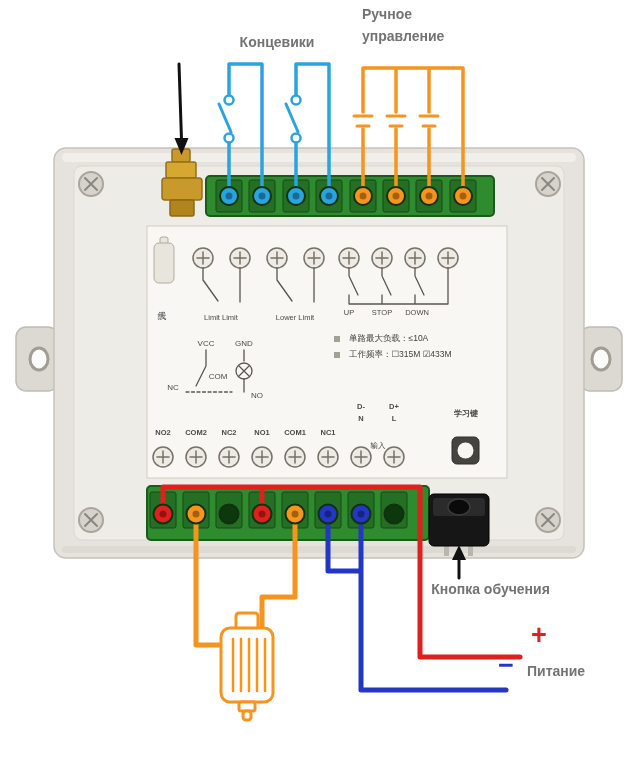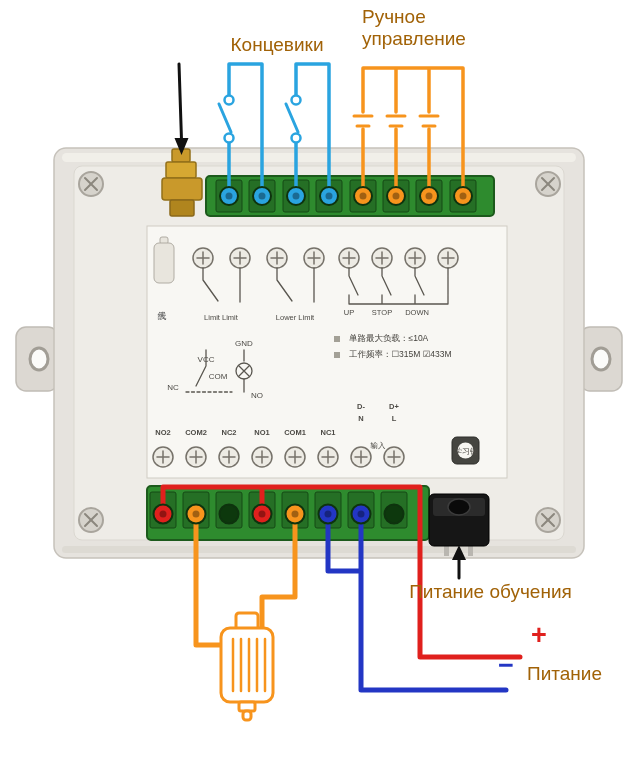--- a/index.html
+++ b/index.html
@@ -42,21 +42,21 @@
   .motor{stroke:var(--wire-orange);stroke-width:3;fill:#ffffff;}
   .motor-hatch{stroke:var(--wire-orange);stroke-width:2.5;stroke-linecap:round;}
   .t-cyan{fill:var(--wire-cyan);stroke:#0e330e;stroke-width:2;}
   .t-orange{fill:var(--wire-orange);stroke:#0e330e;stroke-width:2;}
   .t-red{fill:var(--wire-red);stroke:#0e330e;stroke-width:2;}
   .t-blue{fill:var(--wire-blue);stroke:#0e330e;stroke-width:2;}
   .t-dark{fill:#0d380d;stroke:#0e330e;stroke-width:2;}
   .t-dot{fill:rgba(0,0,0,0.35);}
   .arrow-l{stroke:#111;stroke-width:3;stroke-linecap:round;}
   
-  .lbl{position:absolute;color:#a16207;font-weight:normal;font-size:19px;line-height:1.15;text-align:center;}
+  .lbl{position:absolute;color:#737373;font-weight:bold;font-size:14px;line-height:1.15;text-align:center;}
   .sign{position:absolute;font-weight:bold;font-size:27px;line-height:1;text-align:center;}
   .plus{color:var(--wire-red);}
   .minus{color:var(--wire-blue);}
   .plbl{position:absolute;font-size:7.5px;color:#4c4a45;text-align:center;line-height:1;}
   .p8{font-size:8px;}
   .tlbl{font-weight:bold;}
   .vert{writing-mode:vertical-rl;font-size:9px;color:#666;}
   .specs{position:absolute;display:flex;flex-direction:column;gap:4px;font-size:8.5px;color:#45433e;}
   .spec-row{display:flex;align-items:center;gap:9px;white-space:nowrap;}
   .bullet{width:6px;height:6px;background:#a3a096;flex:0 0 auto;}
@@ -276,32 +276,32 @@
     </g>
     <g>
       <line x1="459" y1="558" x2="459" y2="578" class="arrow-l"></line>
       <polygon points="452,560 466,560 459,545" fill="#111"></polygon>
     </g>
   </svg>
 
   <div class="lbl" style="left:207px;top:34px;width:140px;">Концевики</div>
   <div class="lbl" style="left:362px;top:6px;width:130px;text-align:left;">Ручное</div>
   <div class="lbl" style="left:362px;top:28px;width:140px;text-align:left;">управление</div>
-  <div class="lbl" style="left:403px;top:581px;width:175px;">Питание обучения</div>
+  <div class="lbl" style="left:403px;top:581px;width:175px;">Кнопка обучения</div>
   <div class="lbl" style="left:527px;top:663px;width:100px;text-align:left;">Питание</div>
   <div class="sign plus" style="left:522px;top:622px;width:34px;">+</div>
   <div class="sign minus" style="left:489px;top:652px;width:34px;">−</div>
 
   <div class="plbl vert" style="left:152px;top:289px;width:14px;height:30px;">天线</div>
   <div class="plbl" style="left:185px;top:314px;width:72px;">Limit Limit</div>
   <div class="plbl" style="left:259px;top:314px;width:72px;">Lower Limit</div>
   <div class="plbl" style="left:335px;top:309px;width:28px;">UP</div>
   <div class="plbl" style="left:364px;top:309px;width:36px;">STOP</div>
   <div class="plbl" style="left:399px;top:309px;width:36px;">DOWN</div>
-  <div class="plbl p8" style="left:191px;top:340px;width:30px;margin-top:16px;">VCC</div>
+  <div class="plbl p8" style="left:191px;top:340px;width:30px;">VCC</div>
   <div class="plbl p8" style="left:229px;top:340px;width:30px;">GND</div>
   <div class="plbl p8" style="left:162px;top:384px;width:22px;">NC</div>
   <div class="plbl p8" style="left:202px;top:373px;width:32px;">COM</div>
   <div class="plbl p8" style="left:246px;top:392px;width:22px;">NO</div>
 
   <div class="specs" style="left:334px;top:333px;width:176px;">
     <div class="spec-row">
         <span class="bullet"></span>
         <span>单路最大负载：≤10A</span>
       </div>
@@ -315,15 +315,15 @@
   <div class="plbl tlbl" style="left:180px;top:429px;width:32px;">COM2</div>
   <div class="plbl tlbl" style="left:213px;top:429px;width:32px;">NC2</div>
   <div class="plbl tlbl" style="left:246px;top:429px;width:32px;">NO1</div>
   <div class="plbl tlbl" style="left:279px;top:429px;width:32px;">COM1</div>
   <div class="plbl tlbl" style="left:312px;top:429px;width:32px;">NC1</div>
   <div class="plbl tlbl" style="left:345px;top:403px;width:32px;">D-</div>
   <div class="plbl tlbl" style="left:378px;top:403px;width:32px;">D+</div>
   <div class="plbl tlbl" style="left:345px;top:415px;width:32px;">N</div>
   <div class="plbl tlbl" style="left:378px;top:415px;width:32px;">L</div>
   <div class="plbl" style="left:360px;top:426px;width:36px;margin-top:16px;">输入</div>
-  <div class="plbl p8" style="left:444px;top:448px;width:44px;">学习键</div>
+  <div class="plbl p8" style="left:444px;top:410px;width:44px;font-weight:bold;">学习键</div>
 
 </div>
 
 </body></html>

